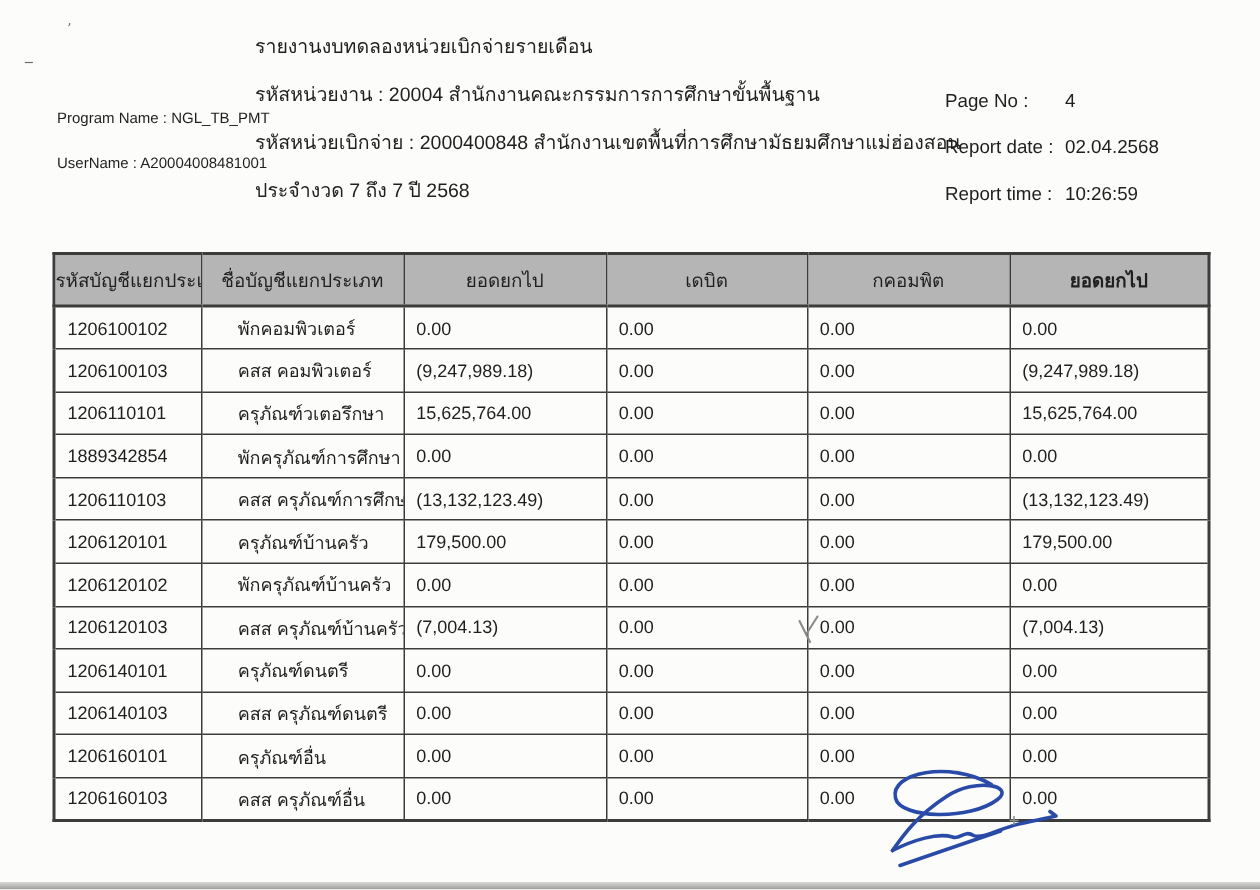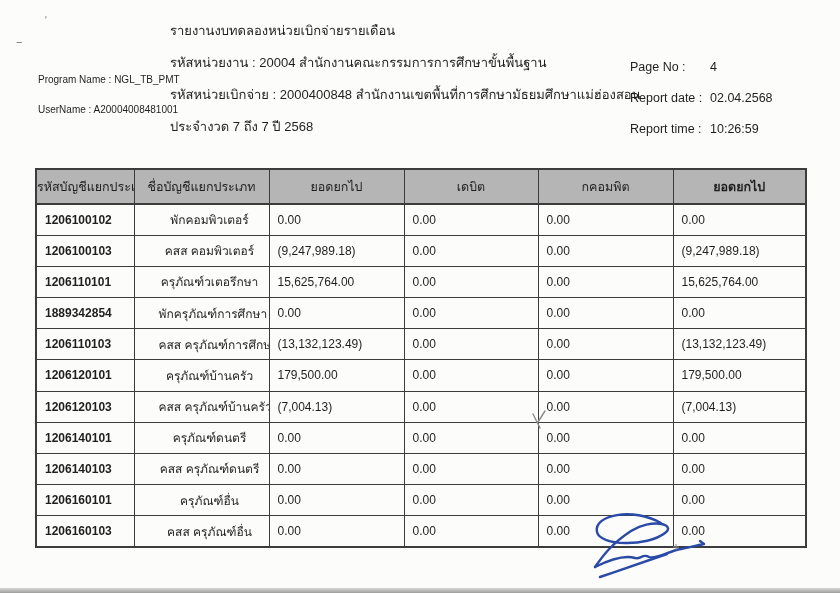--- a/index.html
+++ b/index.html
@@ -52,23 +52,23 @@
     font-weight: normal;
     height: 35px;
     text-align: center;
     border-width: 2px 1px 2px 1px;
     font-size: 12.5px;
   }
   table.report thead th:first-child { border-left-width: 2px; }
   table.report thead th:last-child { border-right-width: 2px; font-weight: bold; }
   table.report tbody td { height: 28px; padding: 0 8px; background: #fcfcfa; }
   table.report tbody td.cell-code { text-align: left; }
-  table.report tbody td.cell-name { text-align: center; padding-left: 24px; }
+  table.report tbody td.cell-name { text-align: left; padding-left: 24px; }
   table.report tbody td.cell-num  { padding-right: 6px; }
-  table.report tbody td:first-child { border-left-width: 2px; font-weight: bold; }
+  table.report tbody td:first-child { border-left-width: 2px; }
   table.report tbody td:last-child  { border-right-width: 2px; }
   table.report tbody tr:last-child td { border-bottom-width: 2px; }
 
   .col-code { width: 98px; }
   .col-name { width: 135px; }
   .col-c3   { width: 135px; }
   .col-c4   { width: 134px; }
   .col-c5   { width: 135px; }
   .col-c6   { width: 133px; }
 
@@ -172,20 +172,28 @@
         </tr>
         <tr>
           <td class="cell-code">1206120101</td>
           <td class="cell-name">ครุภัณฑ์บ้านครัว</td>
           <td class="cell-num">179,500.00</td>
           <td class="cell-num">0.00</td>
           <td class="cell-num">0.00</td>
           <td class="cell-num">179,500.00</td>
         </tr>
         <tr>
+          <td class="cell-code">1206120102</td>
+          <td class="cell-name">พักครุภัณฑ์บ้านครัว</td>
+          <td class="cell-num">0.00</td>
+          <td class="cell-num">0.00</td>
+          <td class="cell-num">0.00</td>
+          <td class="cell-num">0.00</td>
+        </tr>
+        <tr>
           <td class="cell-code">1206120103</td>
           <td class="cell-name">คสส ครุภัณฑ์บ้านครัว</td>
           <td class="cell-num">(7,004.13)</td>
           <td class="cell-num">0.00</td>
           <td class="cell-num">0.00</td>
           <td class="cell-num">(7,004.13)</td>
         </tr>
         <tr>
           <td class="cell-code">1206140101</td>
           <td class="cell-name">ครุภัณฑ์ดนตรี</td>

